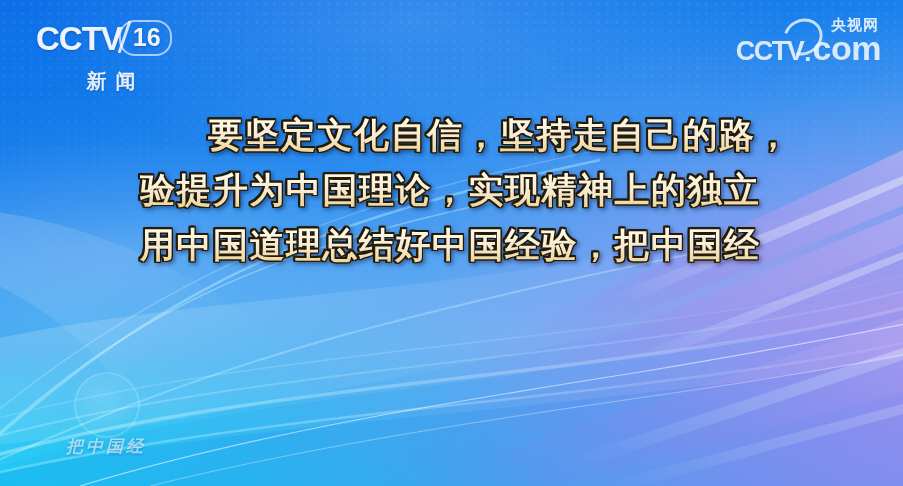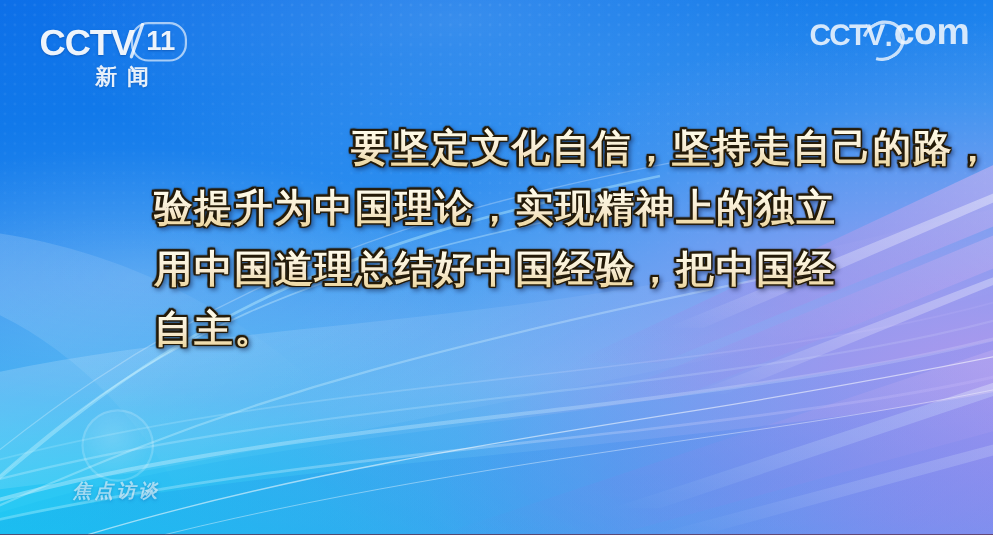--- a/index.html
+++ b/index.html
@@ -6,21 +6,21 @@
     margin: 0;
     padding: 0;
     background: #000;
   }
   #stage {
     position: relative;
     width: 903px;
     height: 486px;
     overflow: hidden;
     font-family: "Liberation Sans", "DejaVu Sans", sans-serif;
-    background: #ec4899;
+    background: #b91c1c;
   }
 
   
   .bg-layer { position: absolute; inset: 0; pointer-events: none; }
 
   
   .bg-base {
     background:
       linear-gradient(170deg,
         #0d6fe8 0%,
@@ -113,21 +113,21 @@
   .bug-slash {
     position: absolute;
     left: 2px; top: -2px;
     width: 3px; height: 34px;
     background: rgba(255,255,255,0.80);
     transform: rotate(19deg);
     transform-origin: center;
     border-radius: 2px;
   }
   .bug-sub {
-    margin-top: 0;
+    margin-top: 12px;
     text-align: center;
     font-size: 20px;
     font-weight: 700;
     letter-spacing: 9px;
     text-indent: 9px;
     color: rgba(255,255,255,0.90);
     text-shadow: 0 1px 2px rgba(0,40,110,0.30);
     font-family: "DejaVu Sans", "Liberation Sans", sans-serif;
   }
 
@@ -210,21 +210,21 @@
             background-clip: text;
     -webkit-text-fill-color: transparent;
     text-shadow: none;
     filter:
       drop-shadow( 1.6px 0 0 #241a08)
       drop-shadow(-1.6px 0 0 #241a08)
       drop-shadow(0  1.6px 0 #241a08)
       drop-shadow(0 -1.6px 0 #241a08)
       drop-shadow(2.6px 2.6px 2px rgba(10,20,60,0.45));
   }
-  .q-line.indent { padding-left: 68px; text-align: right; }
+  .q-line.indent { padding-left: 68px; }
 
   
   #program-mark {
     position: absolute;
     left: 66px; bottom: 28px;
     font-family: "DejaVu Sans", "Liberation Sans", sans-serif;
     font-size: 17px;
     font-weight: 700;
     font-style: italic;
     letter-spacing: 3px;
@@ -317,38 +317,38 @@
     <path d="M 150 486 C 320 444, 500 418, 680 392 C 790 376, 870 362, 963 342" stroke="#ffffff" stroke-width="0.9" fill="none" opacity="0.40"></path>
   </svg>
 
   <div class="bg-layer bg-glow"></div>
 
   <div id="cctv-bug">
     <div class="bug-row">
       <span class="bug-cctv">CCTV</span>
       <span class="bug-13">
         <span class="bug-slash"></span>
-        <span>11</span>
+        <span>16</span>
       </span>
     </div>
     <div class="bug-sub">新闻</div>
   </div>
 
   <div id="cctv-com">
+    <div class="com-cn">央视网</div>
     <div class="com-swoosh"></div>
     <div class="com-row">
       <span class="com-cctv">CCTV</span>
       <span class="com-dot">.</span>
       <span class="com-com">com</span>
     </div>
   </div>
 
   <div id="quote">
     <div class="q-line indent">要坚定文化自信，坚持走自己的路，</div>
     <div class="q-line">验提升为中国理论，实现精神上的独立</div>
     <div class="q-line">用中国道理总结好中国经验，把中国经</div>
-    <div class="q-line">自主。</div>
   </div>
 
   <div id="program-glyph"></div>
-  <div id="program-mark">焦点访谈</div>
+  <div id="program-mark">把中国经</div>
 
 </div>
 
 </body></html>

